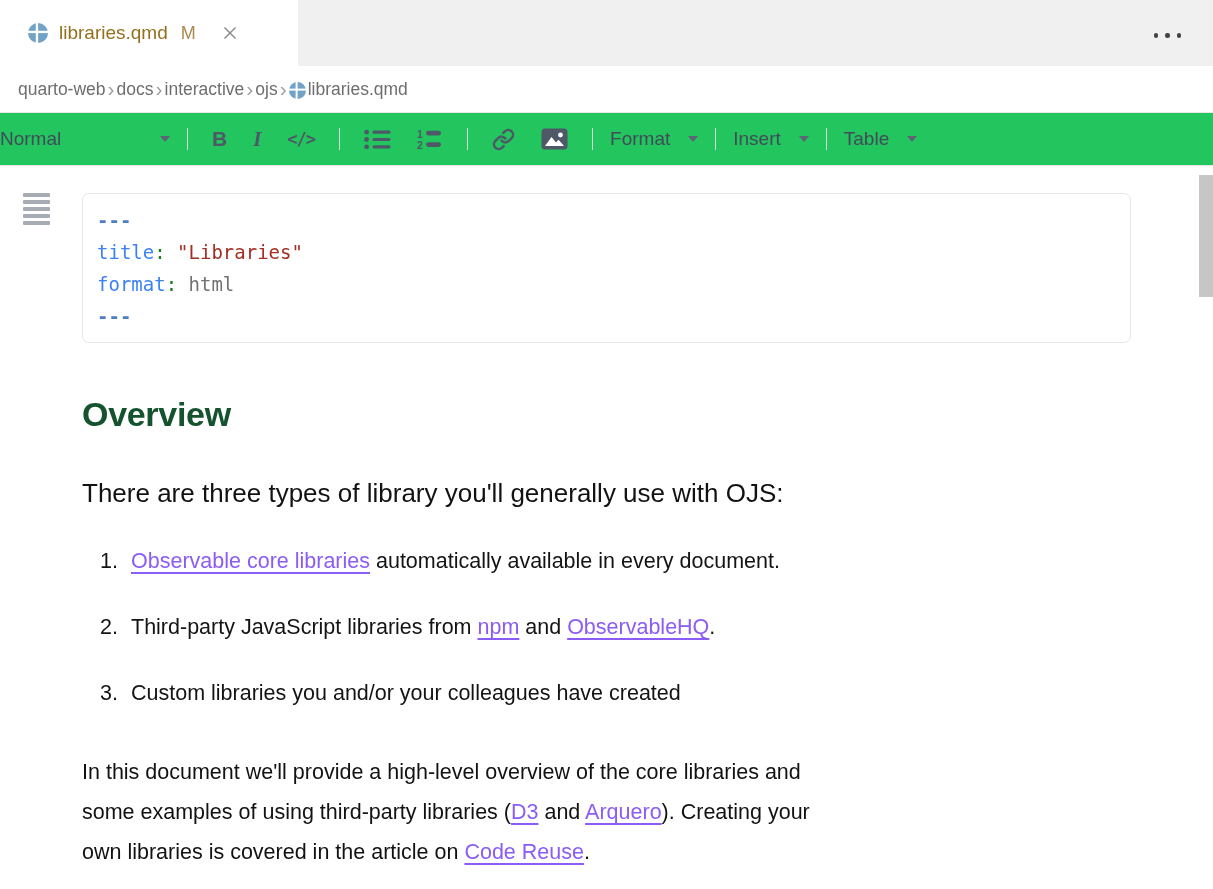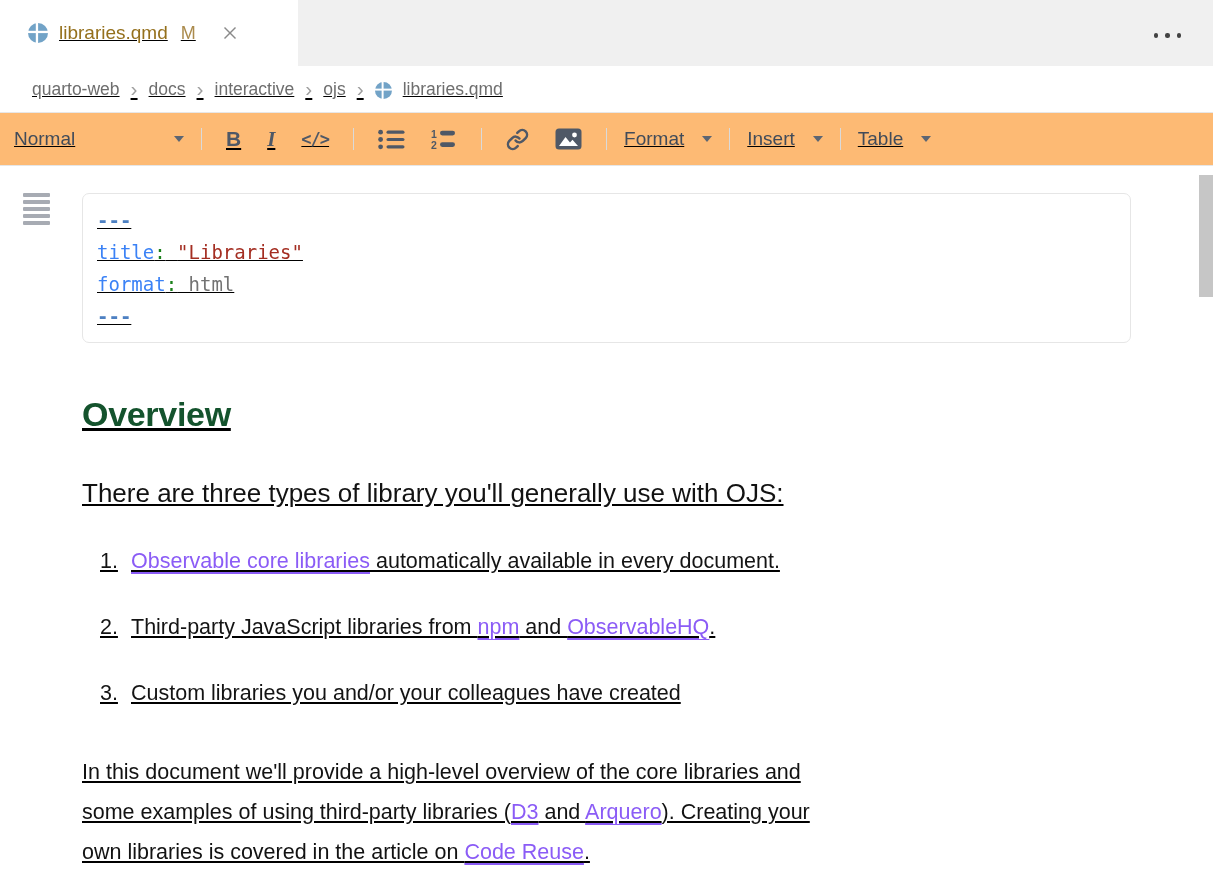--- a/index.html
+++ b/index.html
@@ -1,37 +1,37 @@
 <!DOCTYPE html>
 <html><head>
 <meta charset="utf-8">
 <style>
   * { margin:0; padding:0; box-sizing:border-box; }
   html,body { width:1213px; height:889px; background:#fff; overflow:hidden;
               font-family:"Liberation Sans", sans-serif; }
-  .app { position:relative; width:1213px; height:675px; background:#fff;text-decoration:underline; }
+  .app { position:relative; width:1213px; height:675px; background:#fff; }
 
   
   .tab-bar { height:66px; background:#f0f0f0; display:flex; align-items:stretch; position:relative; }
   .tab { width:298px; background:#fff; display:flex; align-items:center; padding-left:28px; gap:11px; cursor:pointer; }
   .tab-title { font-size:19px; color:#95701c; }
   .tab-badge { font-size:18px; color:#ab8b4d; margin-left:2px; }
   .tab-close { margin-left:12px; width:22px; height:22px; display:flex; align-items:center; justify-content:center; border-radius:4px; }
   .more-actions { position:absolute; right:28px; top:29px; display:flex; gap:7px; align-items:center; padding:4px; cursor:pointer; }
   .more-actions i { width:4.5px; height:4.5px; border-radius:50%; background:#424242; display:block; }
 
   
-  .breadcrumb { height:47px; display:flex; align-items:center; padding-left:32px; gap:11px;
+  .breadcrumb { height:47px; display:flex; align-items:center; padding-left:18px; gap:2px;
                 font-size:17.5px; color:#6e6e6e; border-bottom:1px solid #e7e7e7; background:#fff; }
   .crumb-sep { color:#9e9e9e; font-size:21px; line-height:1; transform:translateY(-1px); }
   .breadcrumb .q-icon-sm { transform:translateY(1px); }
 
   
-  .toolbar { height:53px; display:flex; align-items:center; padding-left:14px;
-             border-bottom:1px solid #e6e6e6; color:#414b59; background:#fdba74; }
+  .toolbar { height:53px; display:flex; align-items:center; 
+             border-bottom:1px solid #e6e6e6; color:#414b59; background:#22c55e; }
   .tb-sep { width:1px; height:22px; background:#dadada; margin:0 11px; }
   .tb-dd { display:flex; align-items:center; cursor:pointer; }
   .style-dd { width:176px; justify-content:space-between; padding-right:6px; }
   .tb-dd-label { font-size:19px; }
   .caret { width:0; height:0; border-left:5.5px solid transparent; border-right:5.5px solid transparent;
            border-top:6.5px solid #5c6573; margin-left:18px; }
   .style-dd .caret { margin-left:0; }
   .tb-btn { border:none; background:none; padding:0 13px; height:36px; display:flex; align-items:center;
             justify-content:center; cursor:pointer; color:#4f5866; }
   .glyph-b { font-size:21px; font-weight:800; font-family:"Liberation Sans", sans-serif; }

